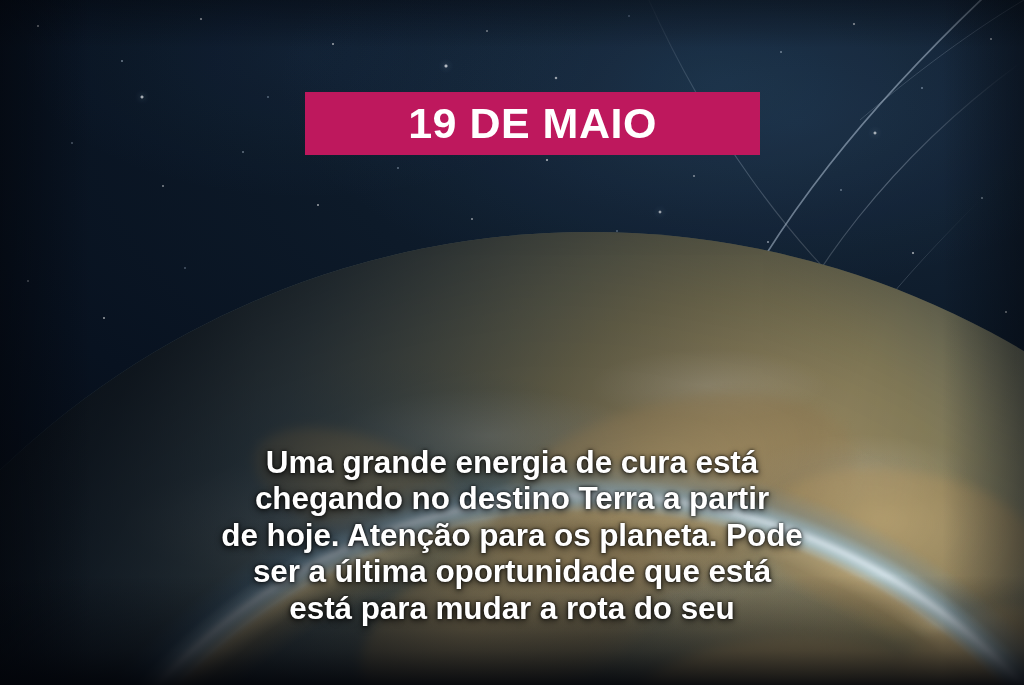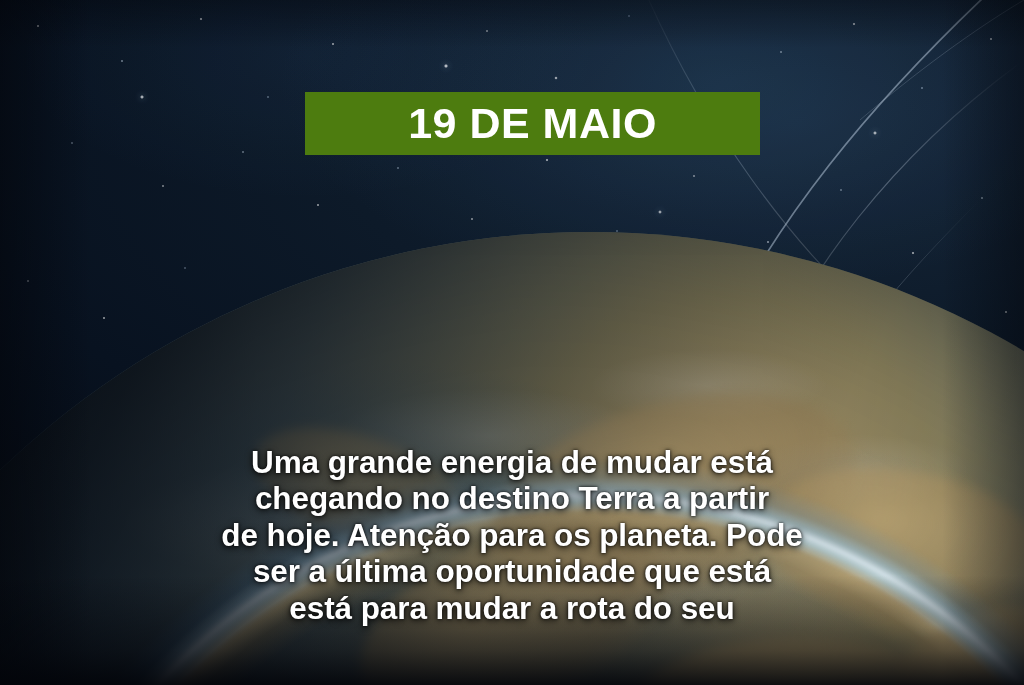--- a/index.html
+++ b/index.html
@@ -223,21 +223,21 @@
 
   
   .content { position: absolute; inset: 0; }
 
   .date-banner {
     position: absolute;
     left: 305px;
     top: 92px;
     width: 455px;
     height: 63px;
-    background: #4d7c0f;
+    background: #be185d;
     display: flex;
     align-items: center;
     justify-content: center;
   }
   .date-banner span {
     color: #ffffff;
     font-size: 43px;
     font-weight: 700;
     letter-spacing: .5px;
     line-height: 1;
@@ -338,21 +338,21 @@
   <div class="content">
 
     <div class="date-banner">
       <span>19 DE MAIO</span>
     </div>
 
     <div class="headline">
     </div>
 
     <div class="body-copy">
-      <div>Uma grande energia de mudar está</div>
+      <div>Uma grande energia de cura está</div>
       <div>chegando no destino Terra a partir</div>
       <div>de hoje. Atenção para os planeta. Pode</div>
       <div>ser a última oportunidade que está</div>
       <div>está para mudar a rota do seu</div>
     </div>
 
 
   </div>
 </div>
 

